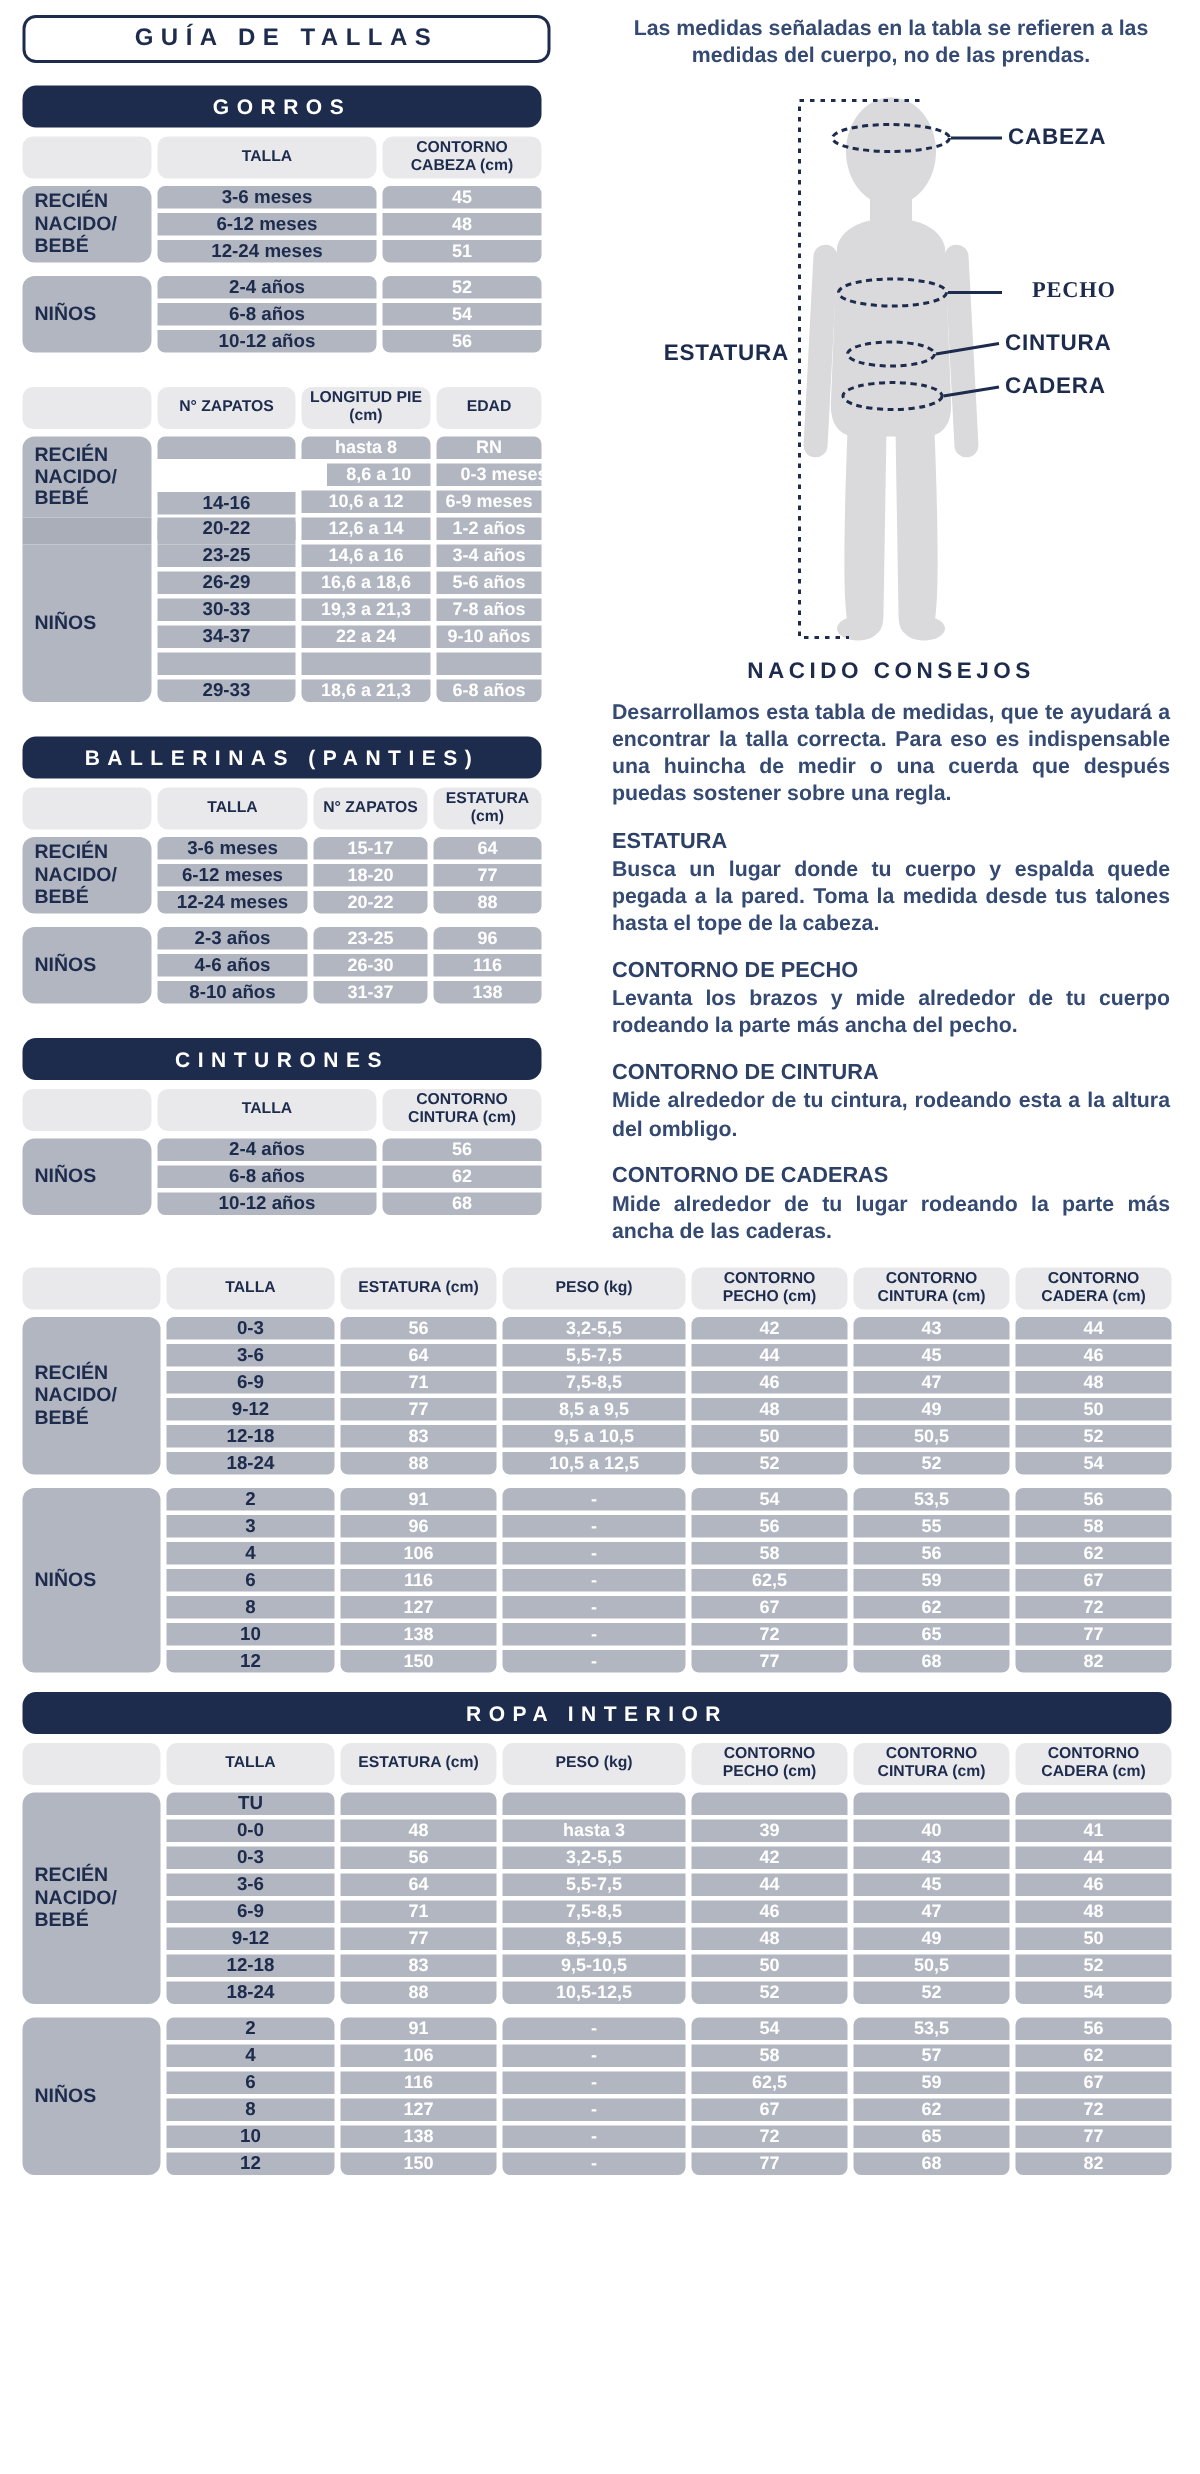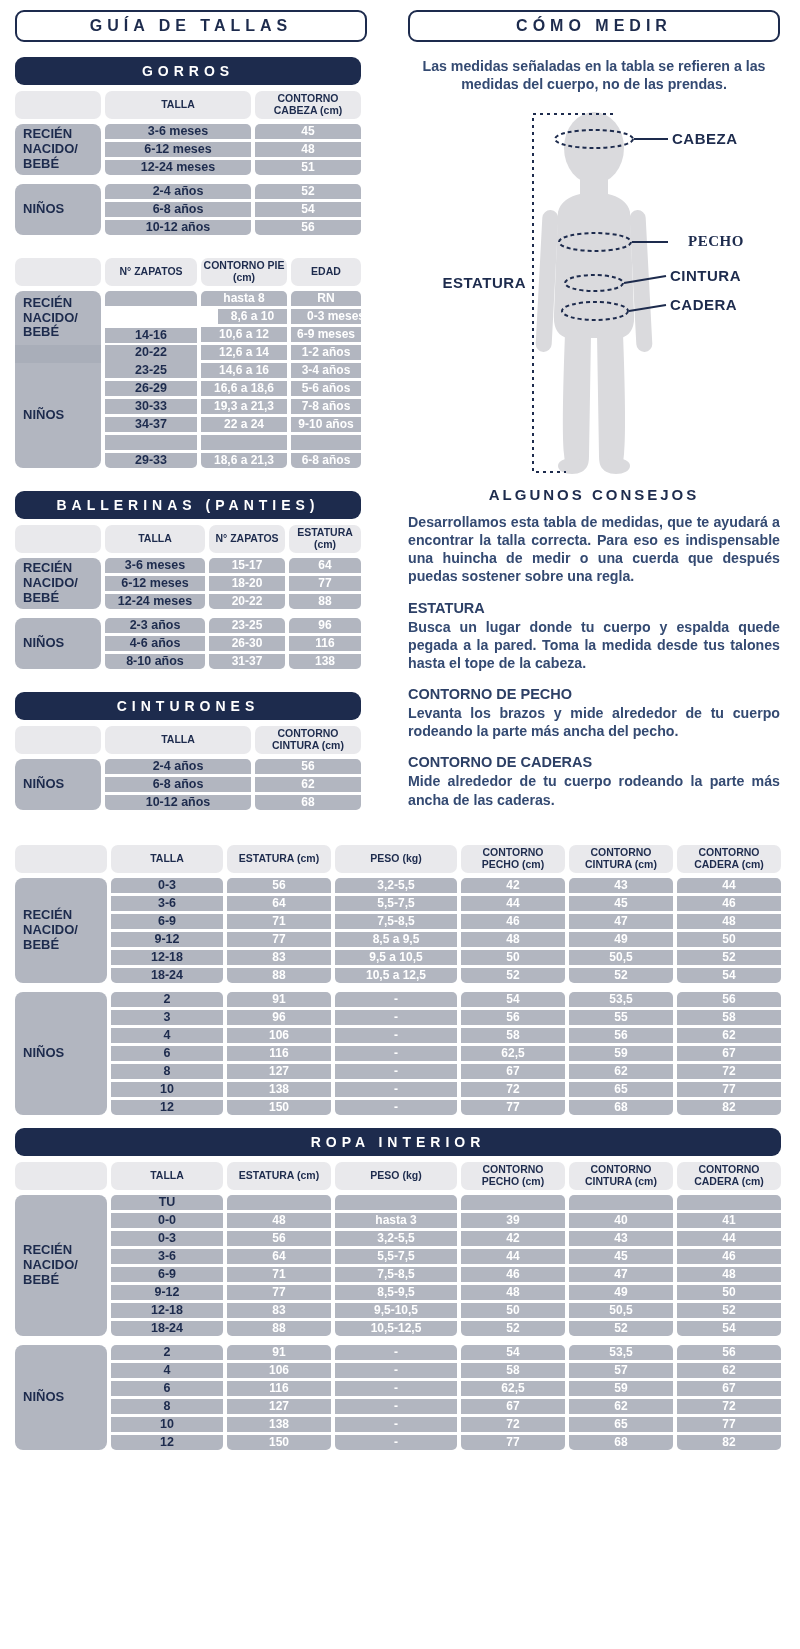--- a/index.html
+++ b/index.html
@@ -75,21 +75,21 @@
             <div class="sg-cell" style="grid-area: 7 / 3;">54</div>
             <div class="sg-cell first rb" style="grid-area: 8 / 2;">10-12 años</div>
             <div class="sg-cell rb" style="grid-area: 8 / 3;">56</div>
             <div class="sg-label rt rb gap3" style="grid-area: 6 / 1 / 9;">NIÑOS</div>
           </div>
         </div>
       <div class="sg-table" style="width: 346px;">
           <div class="sg-grid" style="grid-template-columns: 86px 92px 86px 70px; grid-template-rows: 33px 18px 18px 18px 18px 18px 18px 18px 18px 18px 18px;">
             <div class="sg-hcell" style="grid-area: 1 / 1;"></div>
             <div class="sg-hcell" style="grid-area: 1 / 2;">N° ZAPATOS</div>
-            <div class="sg-hcell" style="grid-area: 1 / 3;">CONTORNO PIE (cm)</div>
+            <div class="sg-hcell" style="grid-area: 1 / 3;">LONGITUD PIE (cm)</div>
             <div class="sg-hcell" style="grid-area: 1 / 4;">EDAD</div>
             <div class="sg-cell first rt" style="grid-area: 2 / 2;"></div>
             <div class="sg-cell rt" style="grid-area: 2 / 3;">hasta 8</div>
             <div class="sg-cell rt" style="grid-area: 2 / 4;">RN</div>
             <div class="sg-cell first" style="grid-area: 3 / 2; margin-top: 19px;">14-16</div>
             <div class="sg-cell" style="grid-area: 3 / 3; margin-left: 17px;">8,6 a 10</div>
             <div class="sg-cell" style="grid-area: 3 / 4; padding-left: 20px;">0-3 meses</div>
             <div class="sg-cell first" style="grid-area: 4 / 2; margin-top: 21px;">17-19</div>
             <div class="sg-cell" style="grid-area: 4 / 3;">10,6 a 12</div>
             <div class="sg-cell" style="grid-area: 4 / 4;">6-9 meses</div>
@@ -159,21 +159,20 @@
             <div class="sg-cell first" style="grid-area: 3 / 2;">6-8 años</div>
             <div class="sg-cell" style="grid-area: 3 / 3;">62</div>
             <div class="sg-cell first rb" style="grid-area: 4 / 2;">10-12 años</div>
             <div class="sg-cell rb" style="grid-area: 4 / 3;">68</div>
             <div class="sg-label rt rb gap3" style="grid-area: 2 / 1 / 5;">NIÑOS</div>
           </div>
         </div>
     </div>
 
     <div class="col-right">
-      <div class="title-box">CÓMO MEDIR</div>
       <p class="intro">Las medidas señaladas en la tabla se refieren a las medidas del cuerpo, no de las prendas.</p>
 
       <div class="diagram">
         <svg width="372" height="372" viewBox="0 0 372 372">
 
           <g fill="#dadadd">
             <ellipse cx="186" cy="42" rx="30" ry="36"></ellipse>
             <rect x="172" y="70" width="28" height="22"></rect>
             <path d="M150,106 C152,96 162,90 172,88 L200,88 C210,90 220,96 222,106 L226,208 C227,222 222,230 212,232 L160,232 C150,230 145,222 146,208 Z"></path>
             <rect x="131" y="104" width="16" height="142" rx="8" transform="rotate(3 139 175)"></rect>
@@ -200,34 +199,38 @@
             <line x1="221" y1="205" x2="258" y2="199"></line>
           </g>
         </svg>
         <div class="dlabel" style="left:264px;top:24px;">CABEZA</div>
         <div class="dlabel" style="left:280px;top:127px;font-family:Liberation Serif, serif;">PECHO</div>
         <div class="dlabel" style="left:262px;top:161px;">CINTURA</div>
         <div class="dlabel" style="left:262px;top:190px;">CADERA</div>
         <div class="dlabel" style="left:18px;top:168px;width:100px;text-align:right;">ESTATURA</div>
       </div>
 
-      <div class="tips-title">ALGUNOS CONSEJOS</div>
+      <div class="tips-title">NACIDO CONSEJOS</div>
       <p class="m-text">Desarrollamos esta tabla de medidas, que te ayudará a encontrar la talla correcta. Para eso es indispensable una huincha de medir o una cuerda que después puedas sostener sobre una regla.</p>
       <div id="measure-sections">
           <div class="m-section">
             <div class="m-heading">ESTATURA</div>
             <div class="m-text">Busca un lugar donde tu cuerpo y espalda quede pegada a la pared. Toma la medida desde tus talones hasta el tope de la cabeza.</div>
           </div>
           <div class="m-section">
             <div class="m-heading">CONTORNO DE PECHO</div>
             <div class="m-text">Levanta los brazos y mide alrededor de tu cuerpo rodeando la parte más ancha del pecho.</div>
           </div>
           <div class="m-section">
+            <div class="m-heading">CONTORNO DE CINTURA</div>
+            <div class="m-text">Mide alrededor de tu cintura, rodeando esta a la altura del ombligo.</div>
+          </div>
+          <div class="m-section">
             <div class="m-heading">CONTORNO DE CADERAS</div>
-            <div class="m-text">Mide alrededor de tu cuerpo rodeando la parte más ancha de las caderas.</div>
+            <div class="m-text">Mide alrededor de tu lugar rodeando la parte más ancha de las caderas.</div>
           </div>
         </div>
     </div>
   </div>
 
   <div class="full">
     <div class="sg-table" style="width: 766px;">
         <div class="sg-grid" style="grid-template-columns: 92px 112px 104px 122px 104px 104px 104px; grid-template-rows: 33px 18px 18px 18px 18px 18px 18px 6px 18px 18px 18px 18px 18px 18px 18px;">
           <div class="sg-hcell" style="grid-area: 1 / 1;"></div>
           <div class="sg-hcell" style="grid-area: 1 / 2;">TALLA</div>

